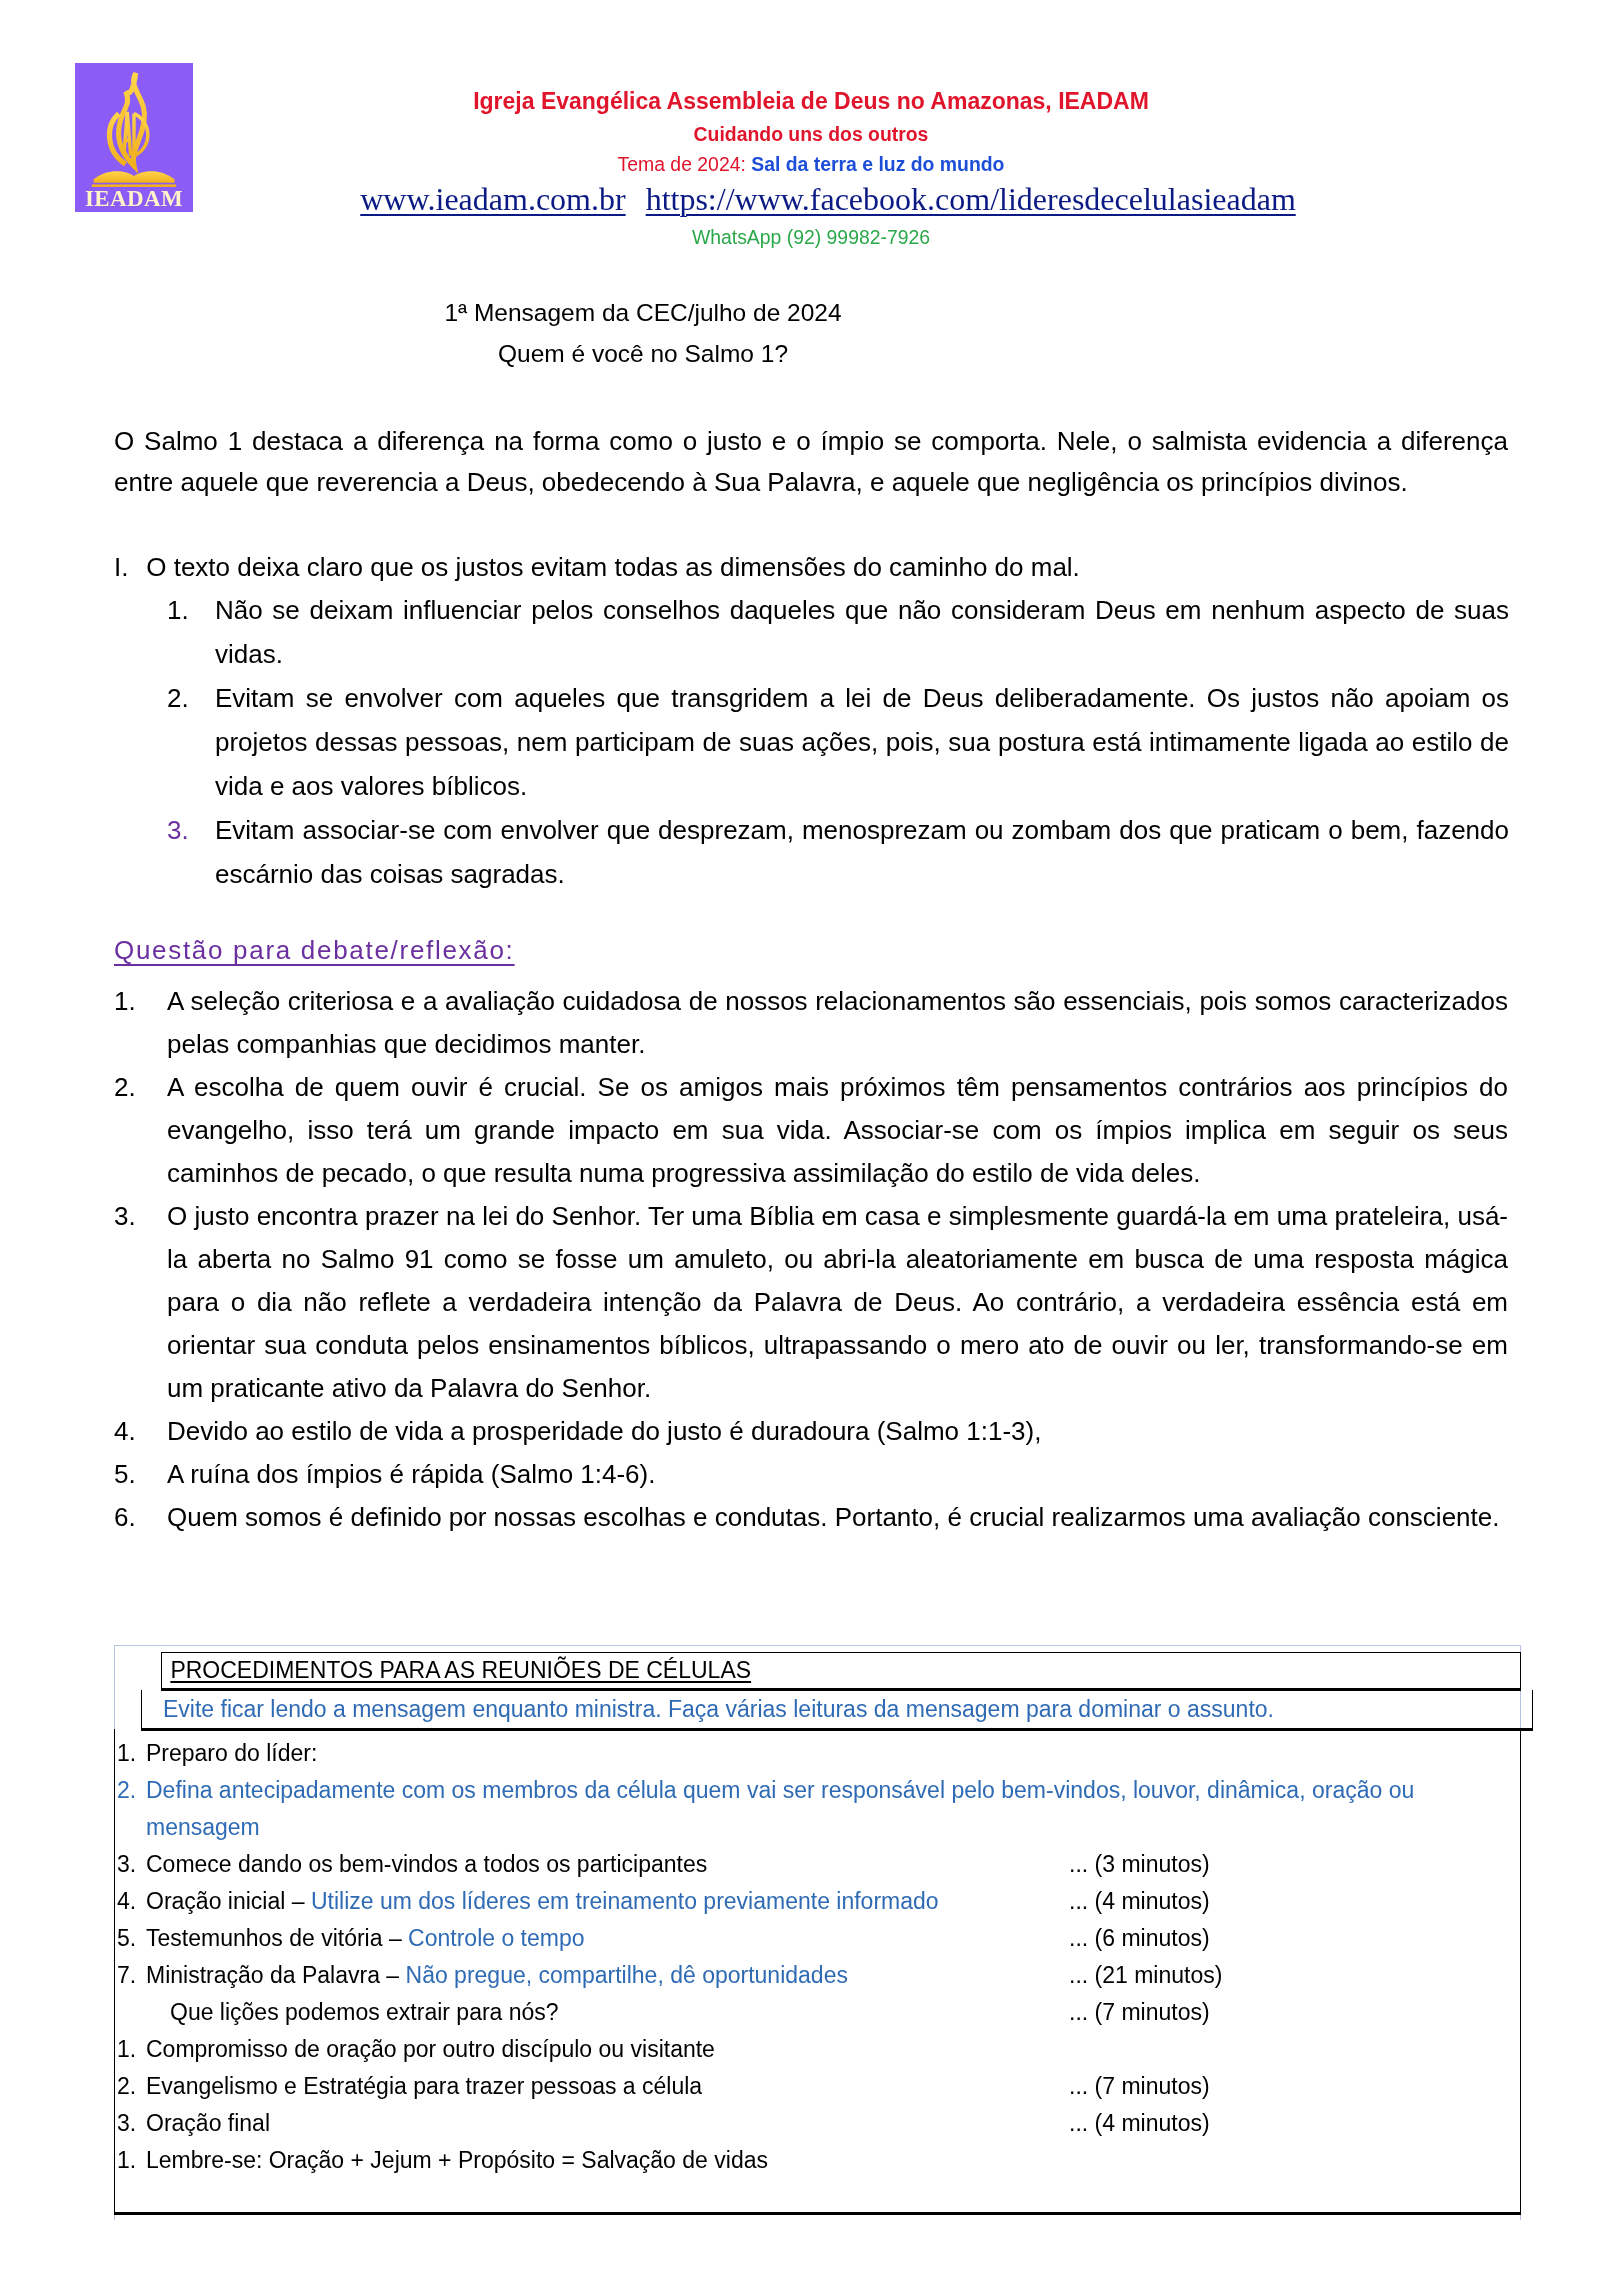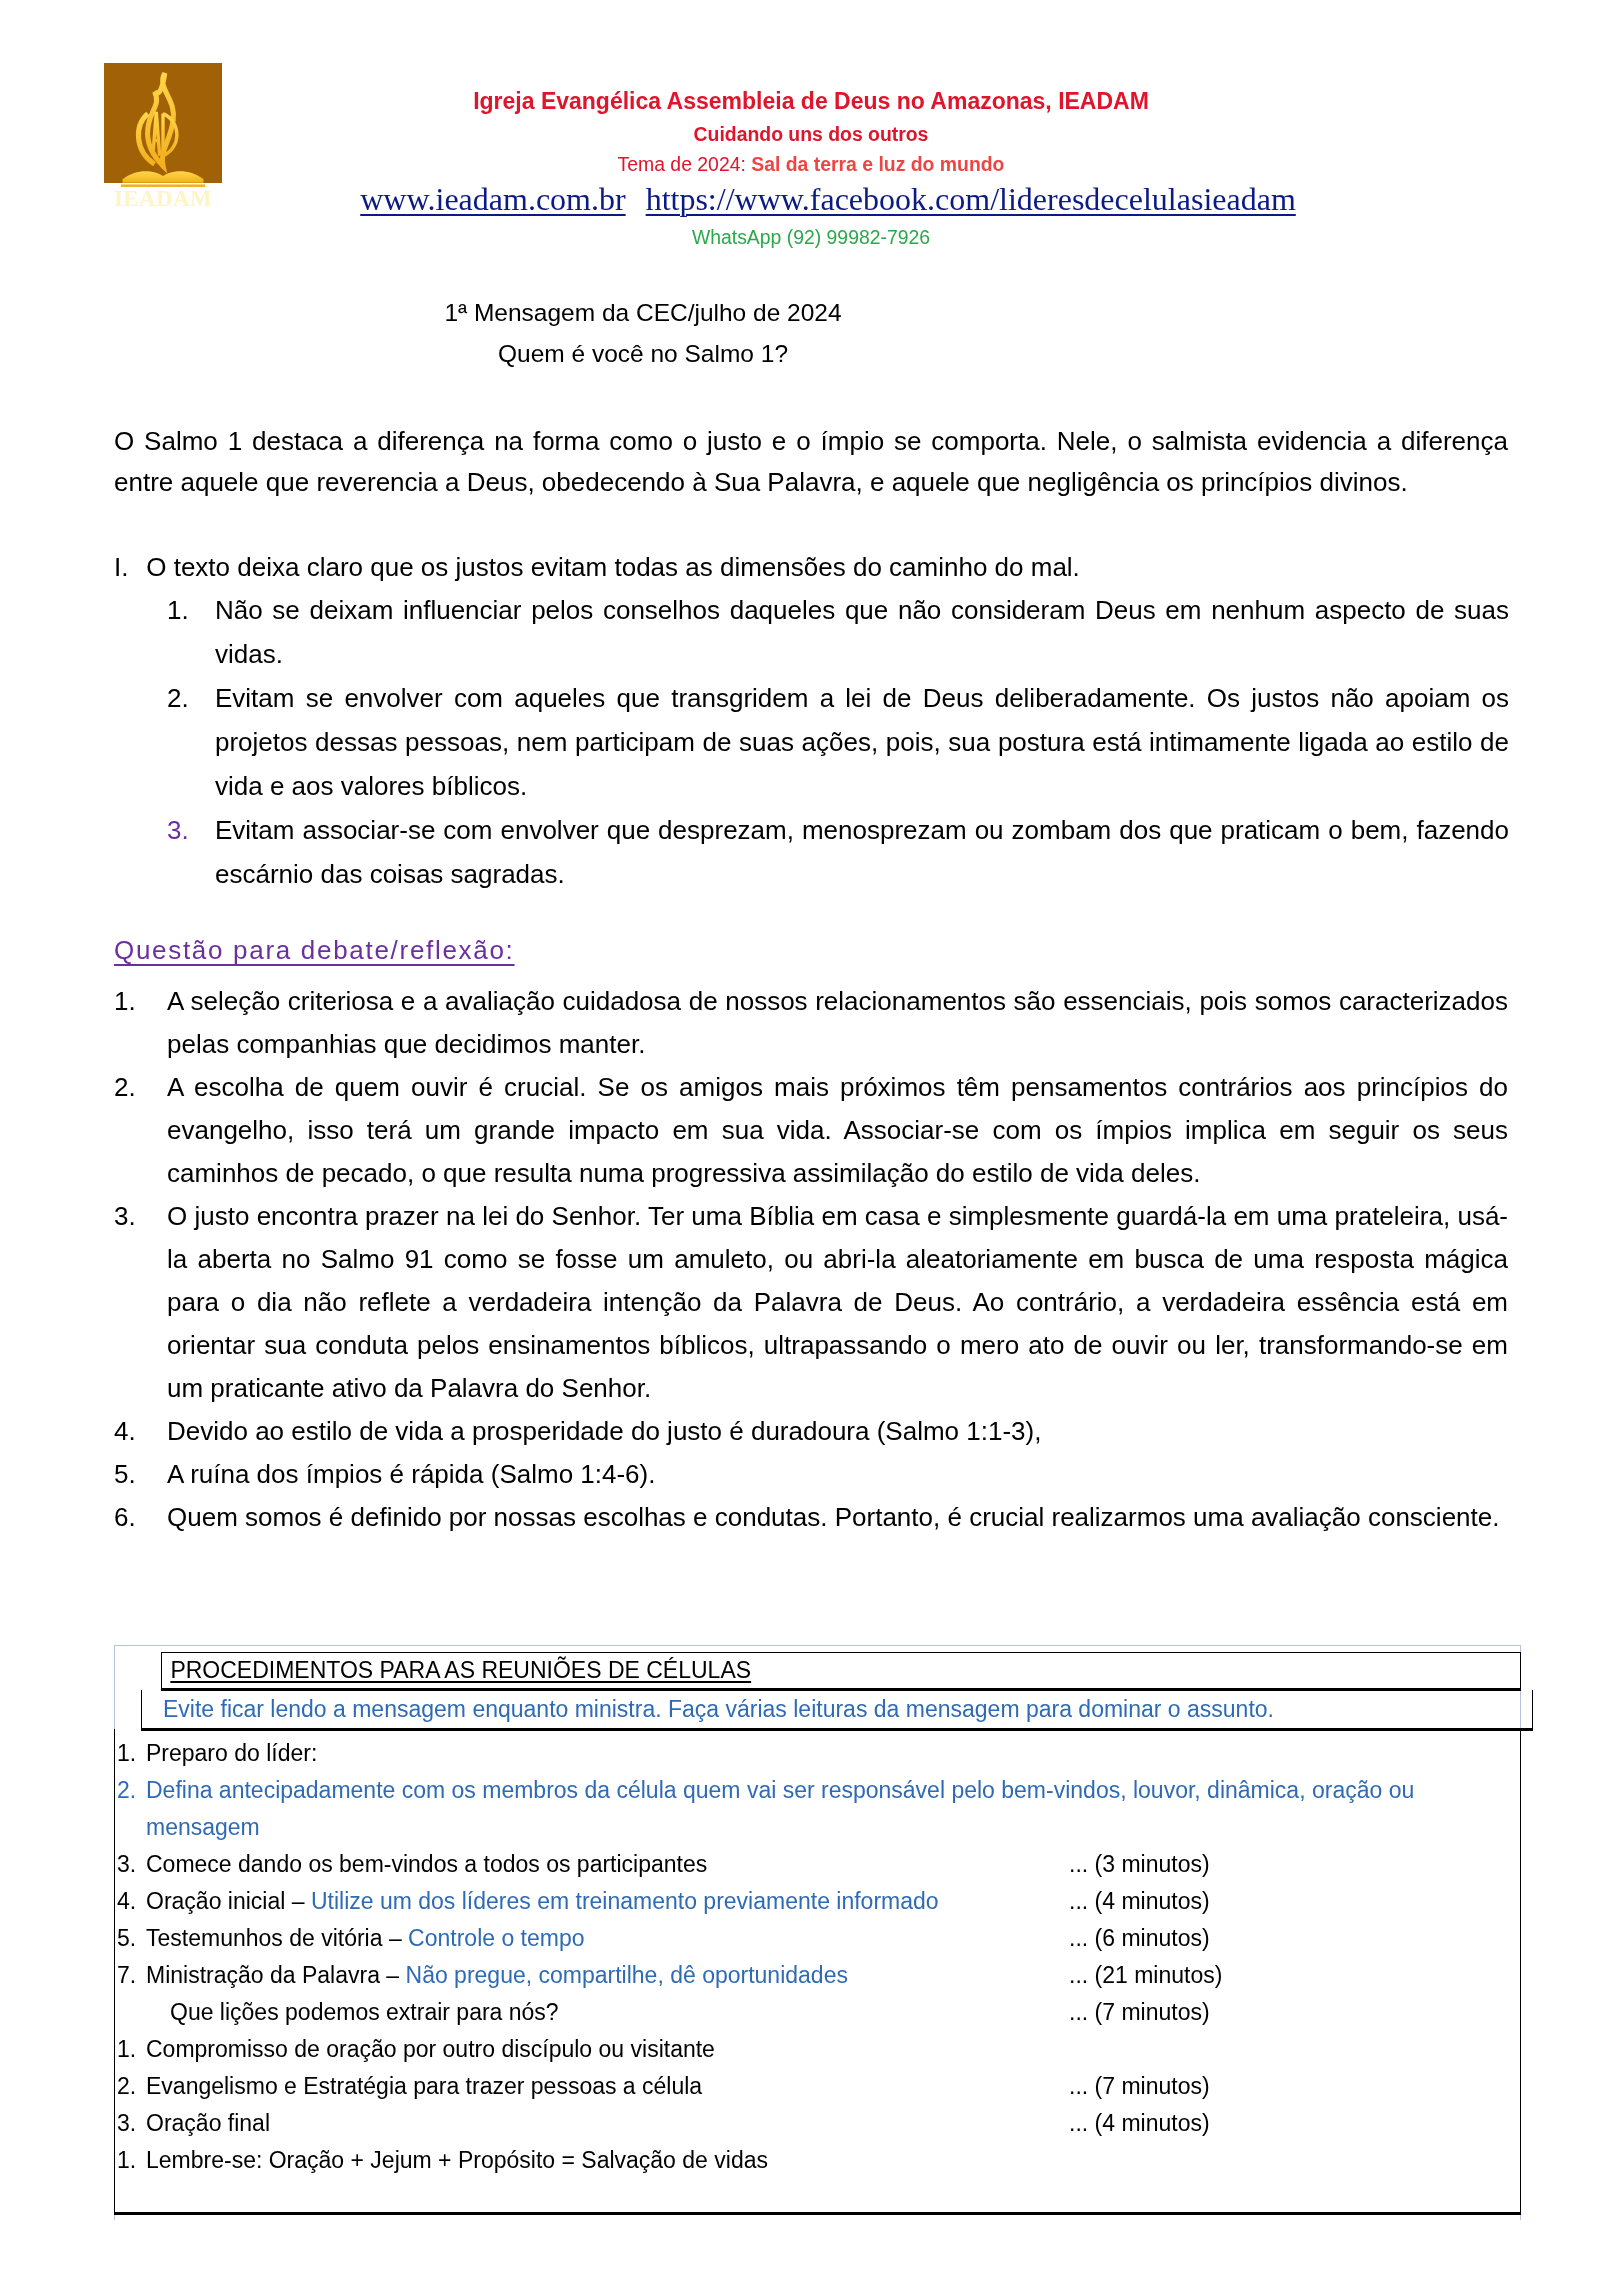--- a/index.html
+++ b/index.html
@@ -1,32 +1,32 @@
 <!DOCTYPE html>
 <html style="font-size:13.5px"><head>
 <meta charset="utf-8">
 <style>
   html, body { margin: 0; padding: 0; background: #ffffff; }
   body { width: 1622px; height: 2295px; position: relative; overflow: hidden;
          font-family: "Liberation Sans", sans-serif; color: #000; }
 
   
-  .logo { position: absolute; left: 104px; top: 63px; width: 118px; height: 120px;
-          background: #a16207; }
+  .logo { position: absolute; left: 75px; top: 63px; width: 118px; height: 149px;
+          background: #8b5cf6; }
   .logo svg { position: absolute; left: 0; top: 0; width: 118px; height: 156px; }
   .logo-text { position: absolute; left: 0; width: 118px; top: 123px; text-align: center;
                font-family: "Liberation Serif", serif; font-weight: bold; font-size: 23px;
                color: #fff3c8; letter-spacing: 0.4px; }
 
   .hdr { position: absolute; left: 0; width: 1622px; text-align: center;
          font-family: "Liberation Sans", sans-serif; }
   .hdr-org { top: 88px; font-size: 23px; font-weight: bold; color: #e0142b; }
   .hdr-motto { top: 123px; font-size: 19.4px; font-weight: bold; color: #e0142b; }
   .hdr-theme { top: 153px; font-size: 19.4px; color: #e0142b; }
-  .hdr-theme .theme-val { color: #ef4444; font-weight: bold; }
+  .hdr-theme .theme-val { color: #1d4ed8; font-weight: bold; }
   .hdr-links { top: 181px; font-family: "Liberation Serif", serif; font-size: 32px; left: 17px; }
   .hdr-links a { color: #0c1a85; text-decoration: underline; text-decoration-thickness: 1.7px; text-underline-offset: 4.2px; }
   .hdr-links .gap { display: inline-block; width: 20px; }
   .hdr-wa { top: 226px; font-size: 19.4px; font-weight: normal; color: #2ba84a; }
 
   
   .title { position: absolute; left: 0; width: 1286px; text-align: center; font-size: 24.5px; }
   .title-1 { top: 299px; }
   .title-2 { top: 340px; }
 

